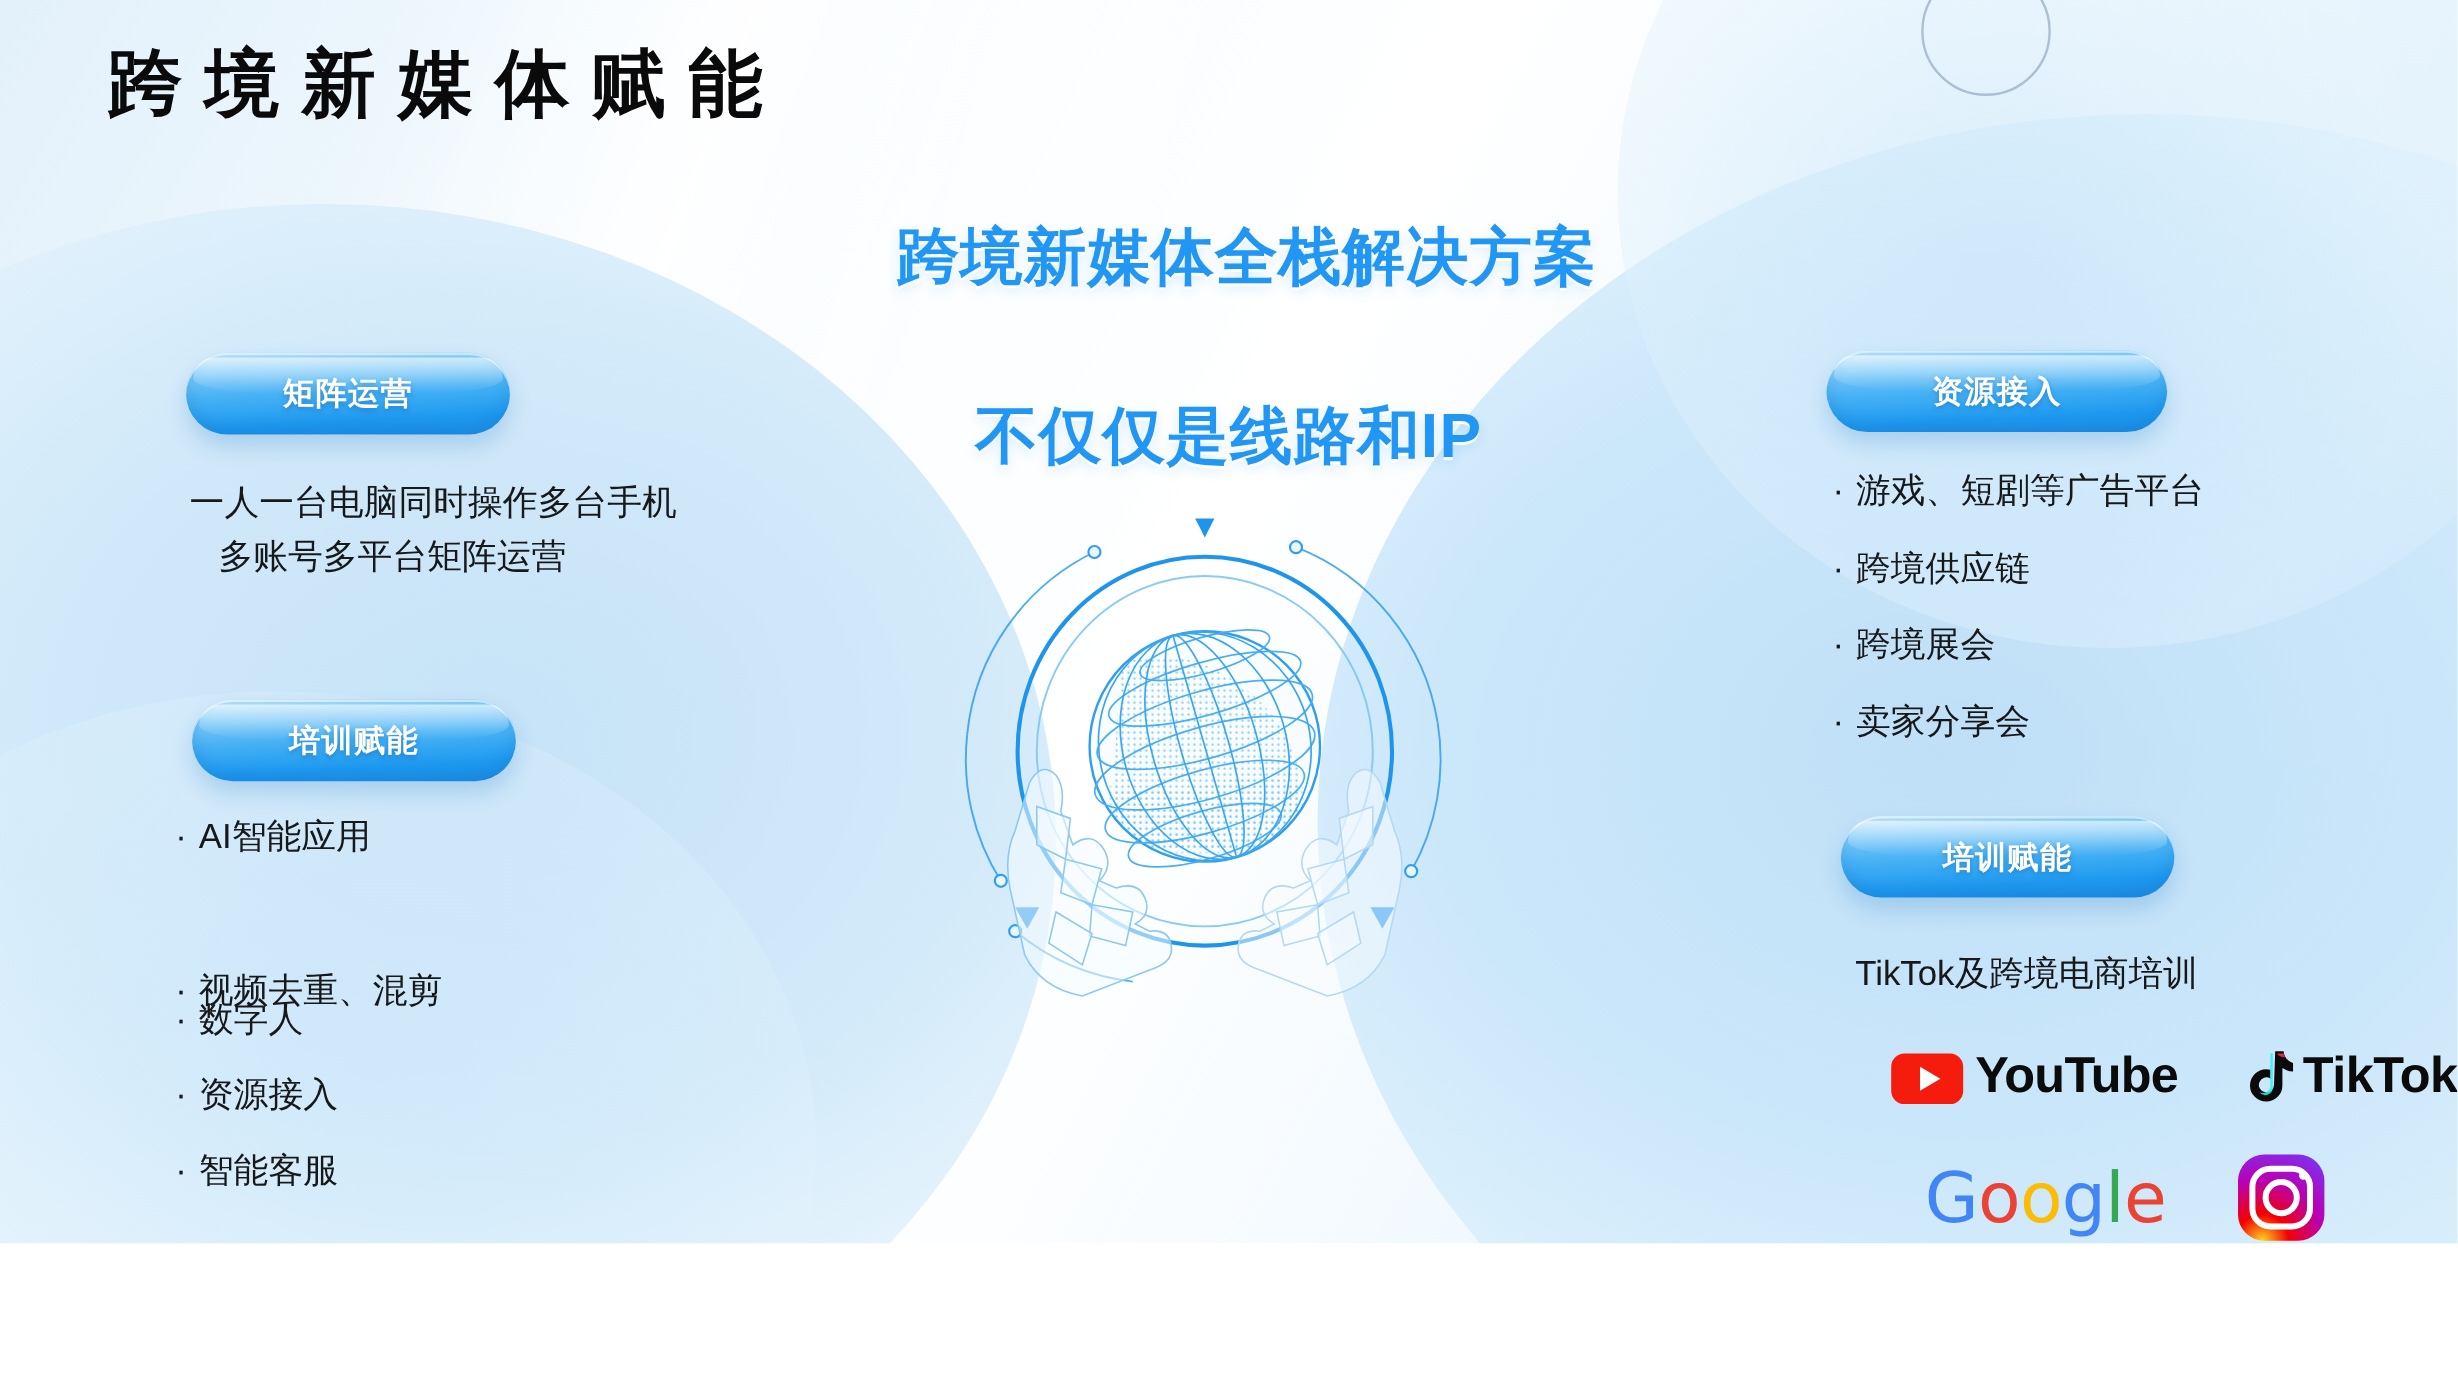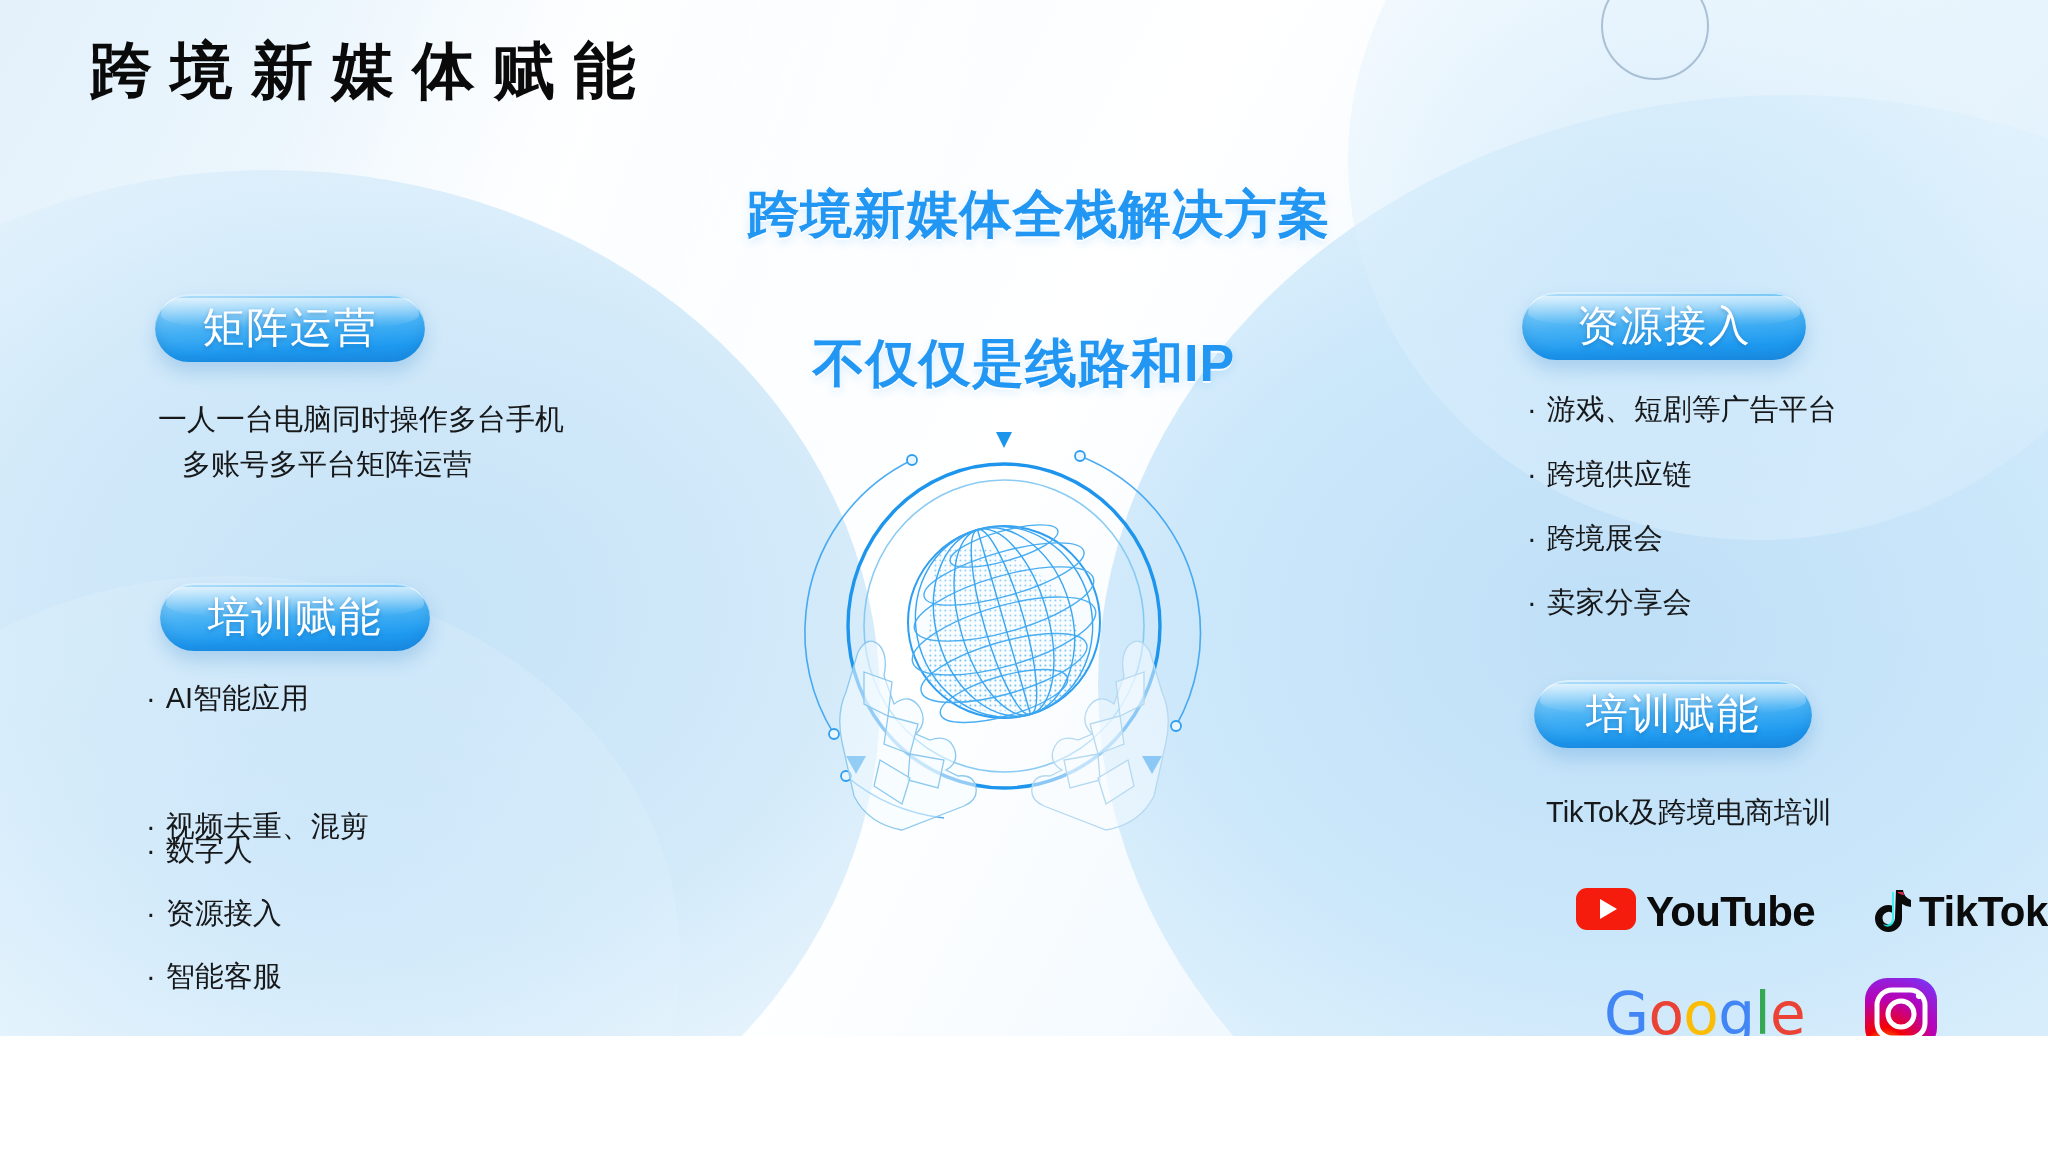--- a/index.html
+++ b/index.html
@@ -80,40 +80,40 @@
       0 -6px 12px rgba(10,90,170,.18) inset;
     overflow:hidden;
   }
   .pill::before{
     content:"";position:absolute;left:6px;right:6px;top:4px;height:44%;
     border-radius:40px 40px 60% 60%/40px 40px 100% 100%;
     background:linear-gradient(180deg,rgba(255,255,255,.62) 0%,rgba(255,255,255,.14) 70%,rgba(255,255,255,0) 100%);
     pointer-events:none;
   }
   .pill-label{
-    position:relative;z-index:2;color:#ffffff;font-size:42px;font-weight:400;
+    position:relative;z-index:2;color:#ffffff;font-size:26px;font-weight:700;
     letter-spacing:.04em;white-space:nowrap;
     text-shadow:0 2px 4px rgba(18,95,170,.45);
   }
 
   
   .body-line{
     position:absolute;color:#17181a;font-size:29px;line-height:1;white-space:nowrap;
   }
   .bullet-line{
     position:absolute;color:#17181a;font-size:29px;line-height:1;white-space:nowrap;
   }
   .bullet-line .dot{color:#17181a;margin-right:10px;}
 
   
   #globe-wrap{position:absolute;left:784px;top:404px;width:440px;height:440px;}
 
   
   .logo-row{position:absolute;display:flex;align-items:center;}
-  .logo{display:flex;align-items:flex-start;margin-top:16px;}
+  .logo{display:flex;align-items:flex-end;}
   .yt-badge{
     width:60px;height:42px;border-radius:11px;background:#f61c0d;
     display:flex;align-items:center;justify-content:center;margin-right:10px;
   }
   .yt-tri{
     width:0;height:0;border-left:17px solid #fff;
     border-top:10px solid transparent;border-bottom:10px solid transparent;
     margin-left:4px;
   }
   .yt-text{font-size:42px;font-weight:700;color:#0b0b0b;letter-spacing:-.015em;}

